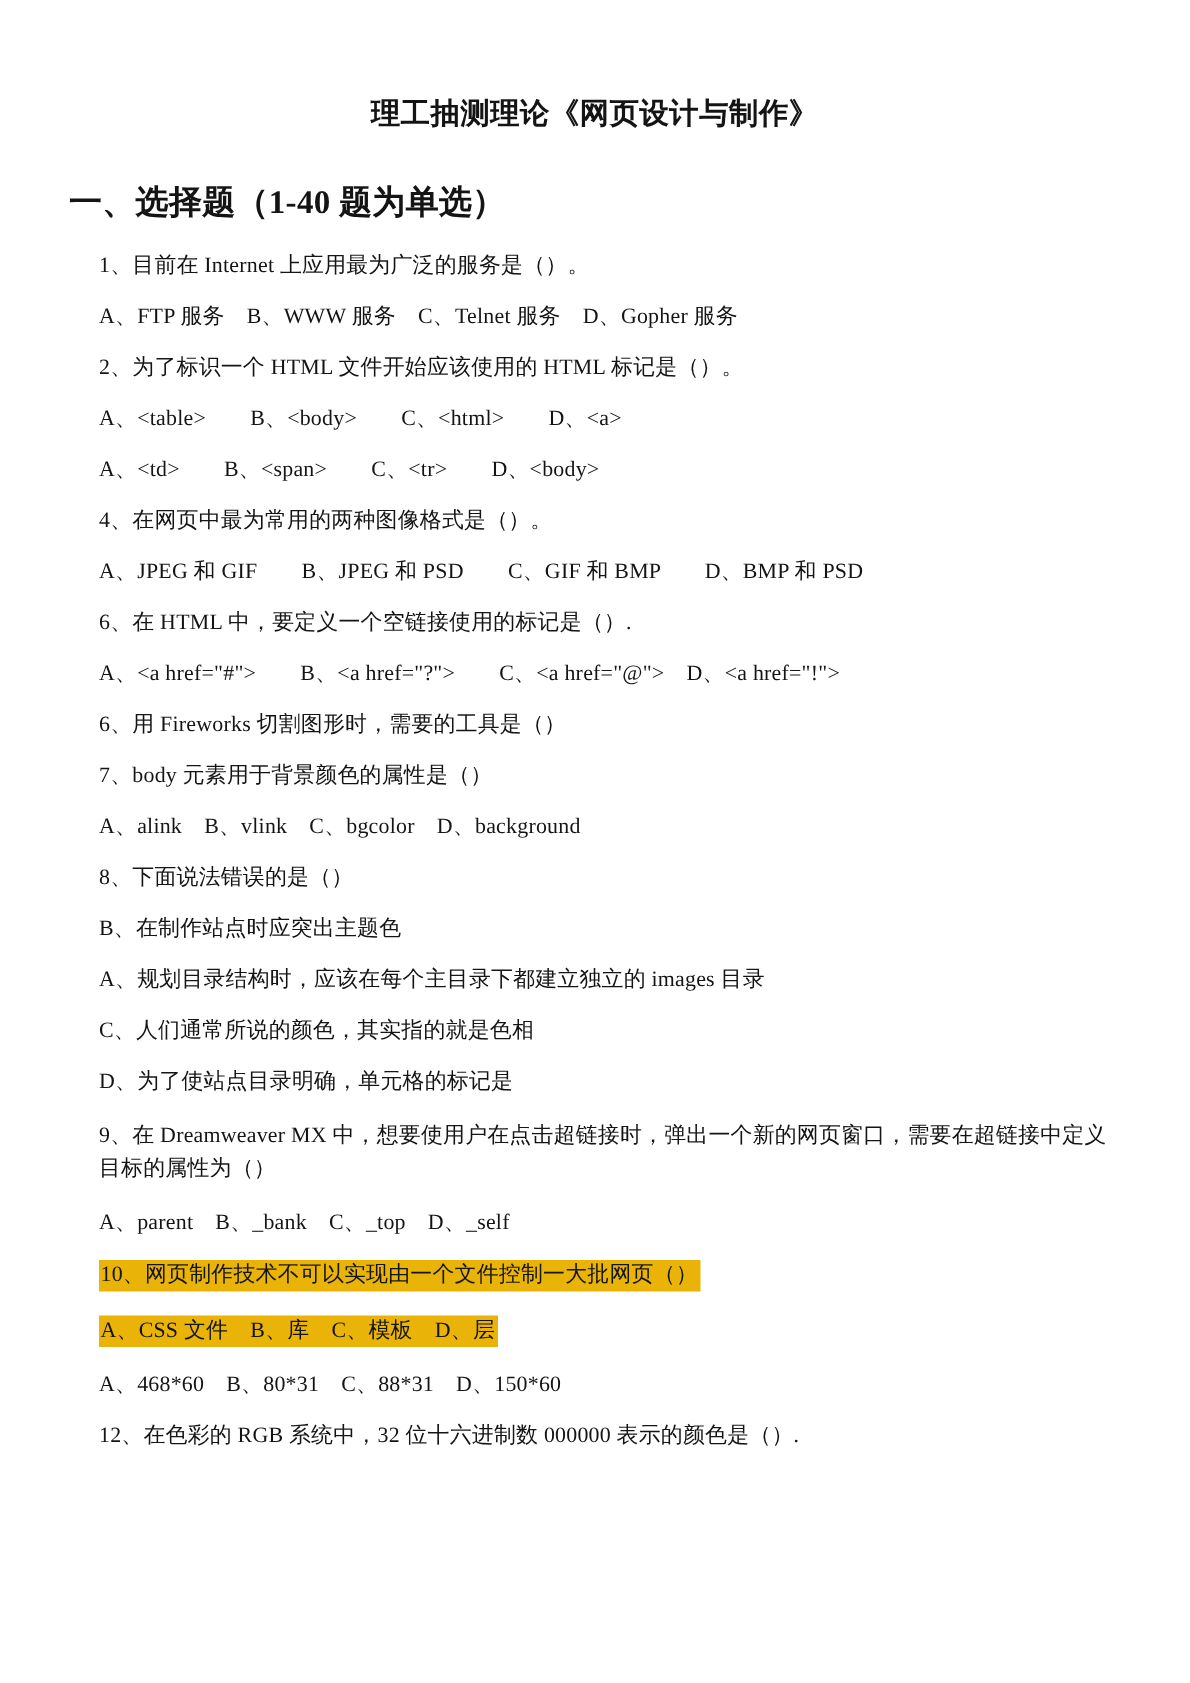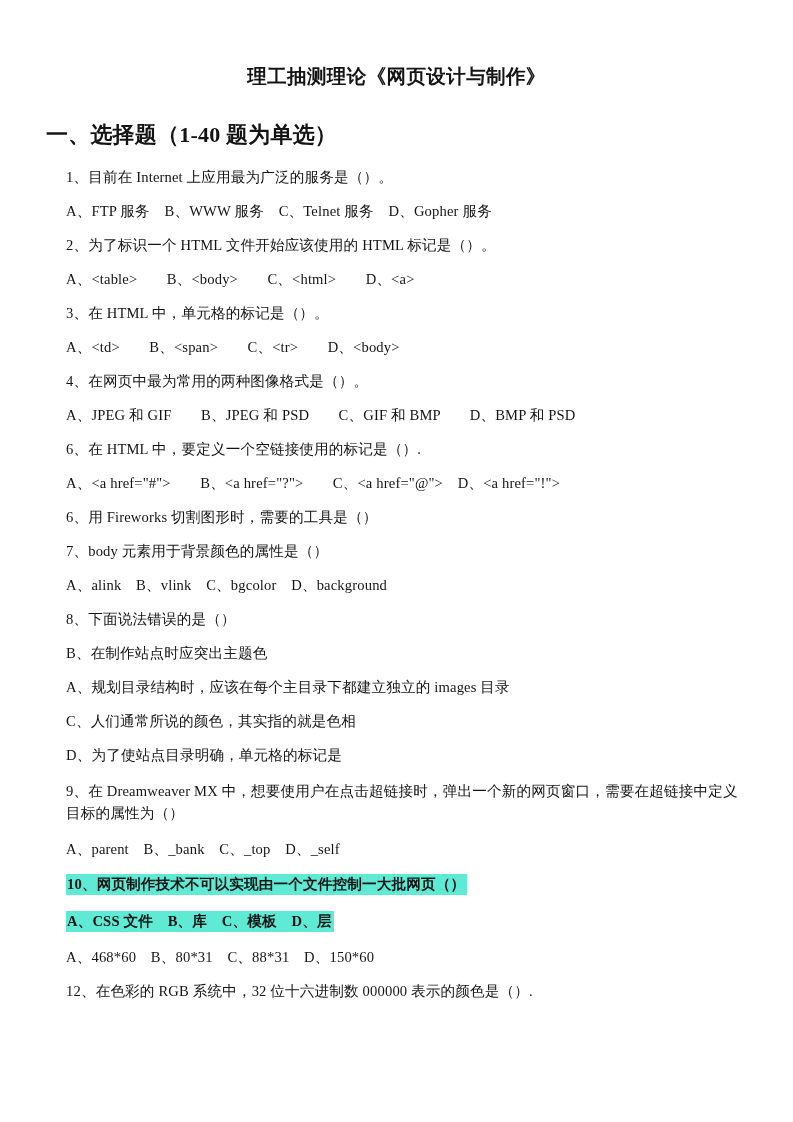--- a/index.html
+++ b/index.html
@@ -48,23 +48,22 @@
   }
   .qline.first {
     margin-top: 20px;
   }
   .qline.wrap {
     line-height: 22px;
     margin-top: 16px;
   }
   .hlrow {
     display: inline-block;
-    background: #5eead4;
+    background: #eab308;
     padding: 1px 2px 2px 1px;
-    font-weight: bold;
   }
   
   .qline, .section-head, .doc-title {
     font-family: "Liberation Serif", "DejaVu Serif", serif;
   }
 </style>
 </head>
 <body>
 
 <div class="page">
@@ -72,21 +71,20 @@
   <div class="doc-title">理工抽测理论《网页设计与制作》</div>
 
   <div class="section-head">一、选择题（1-40 题为单选）</div>
 
   <div class="qline first">1、目前在 Internet 上应用最为广泛的服务是（）。</div>
   <div class="qline">A、FTP 服务　B、WWW 服务　C、Telnet 服务　D、Gopher 服务</div>
 
   <div class="qline">2、为了标识一个 HTML 文件开始应该使用的 HTML 标记是（）。</div>
   <div class="qline">A、&lt;table&gt;　　B、&lt;body&gt;　　C、&lt;html&gt;　　D、&lt;a&gt;</div>
 
-  <div class="qline">3、在 HTML 中，单元格的标记是（）。</div>
   <div class="qline">A、&lt;td&gt;　　B、&lt;span&gt;　　C、&lt;tr&gt;　　D、&lt;body&gt;</div>
 
   <div class="qline">4、在网页中最为常用的两种图像格式是（）。</div>
   <div class="qline">A、JPEG 和 GIF　　B、JPEG 和 PSD　　C、GIF 和 BMP　　D、BMP 和 PSD</div>
 
   <div class="qline">6、在 HTML 中，要定义一个空链接使用的标记是（）.</div>
   <div class="qline">A、&lt;a href="#"&gt;　　B、&lt;a href="?"&gt;　　C、&lt;a href="@"&gt;　D、&lt;a href="!"&gt;</div>
 
   <div class="qline">6、用 Fireworks 切割图形时，需要的工具是（）</div>
 

